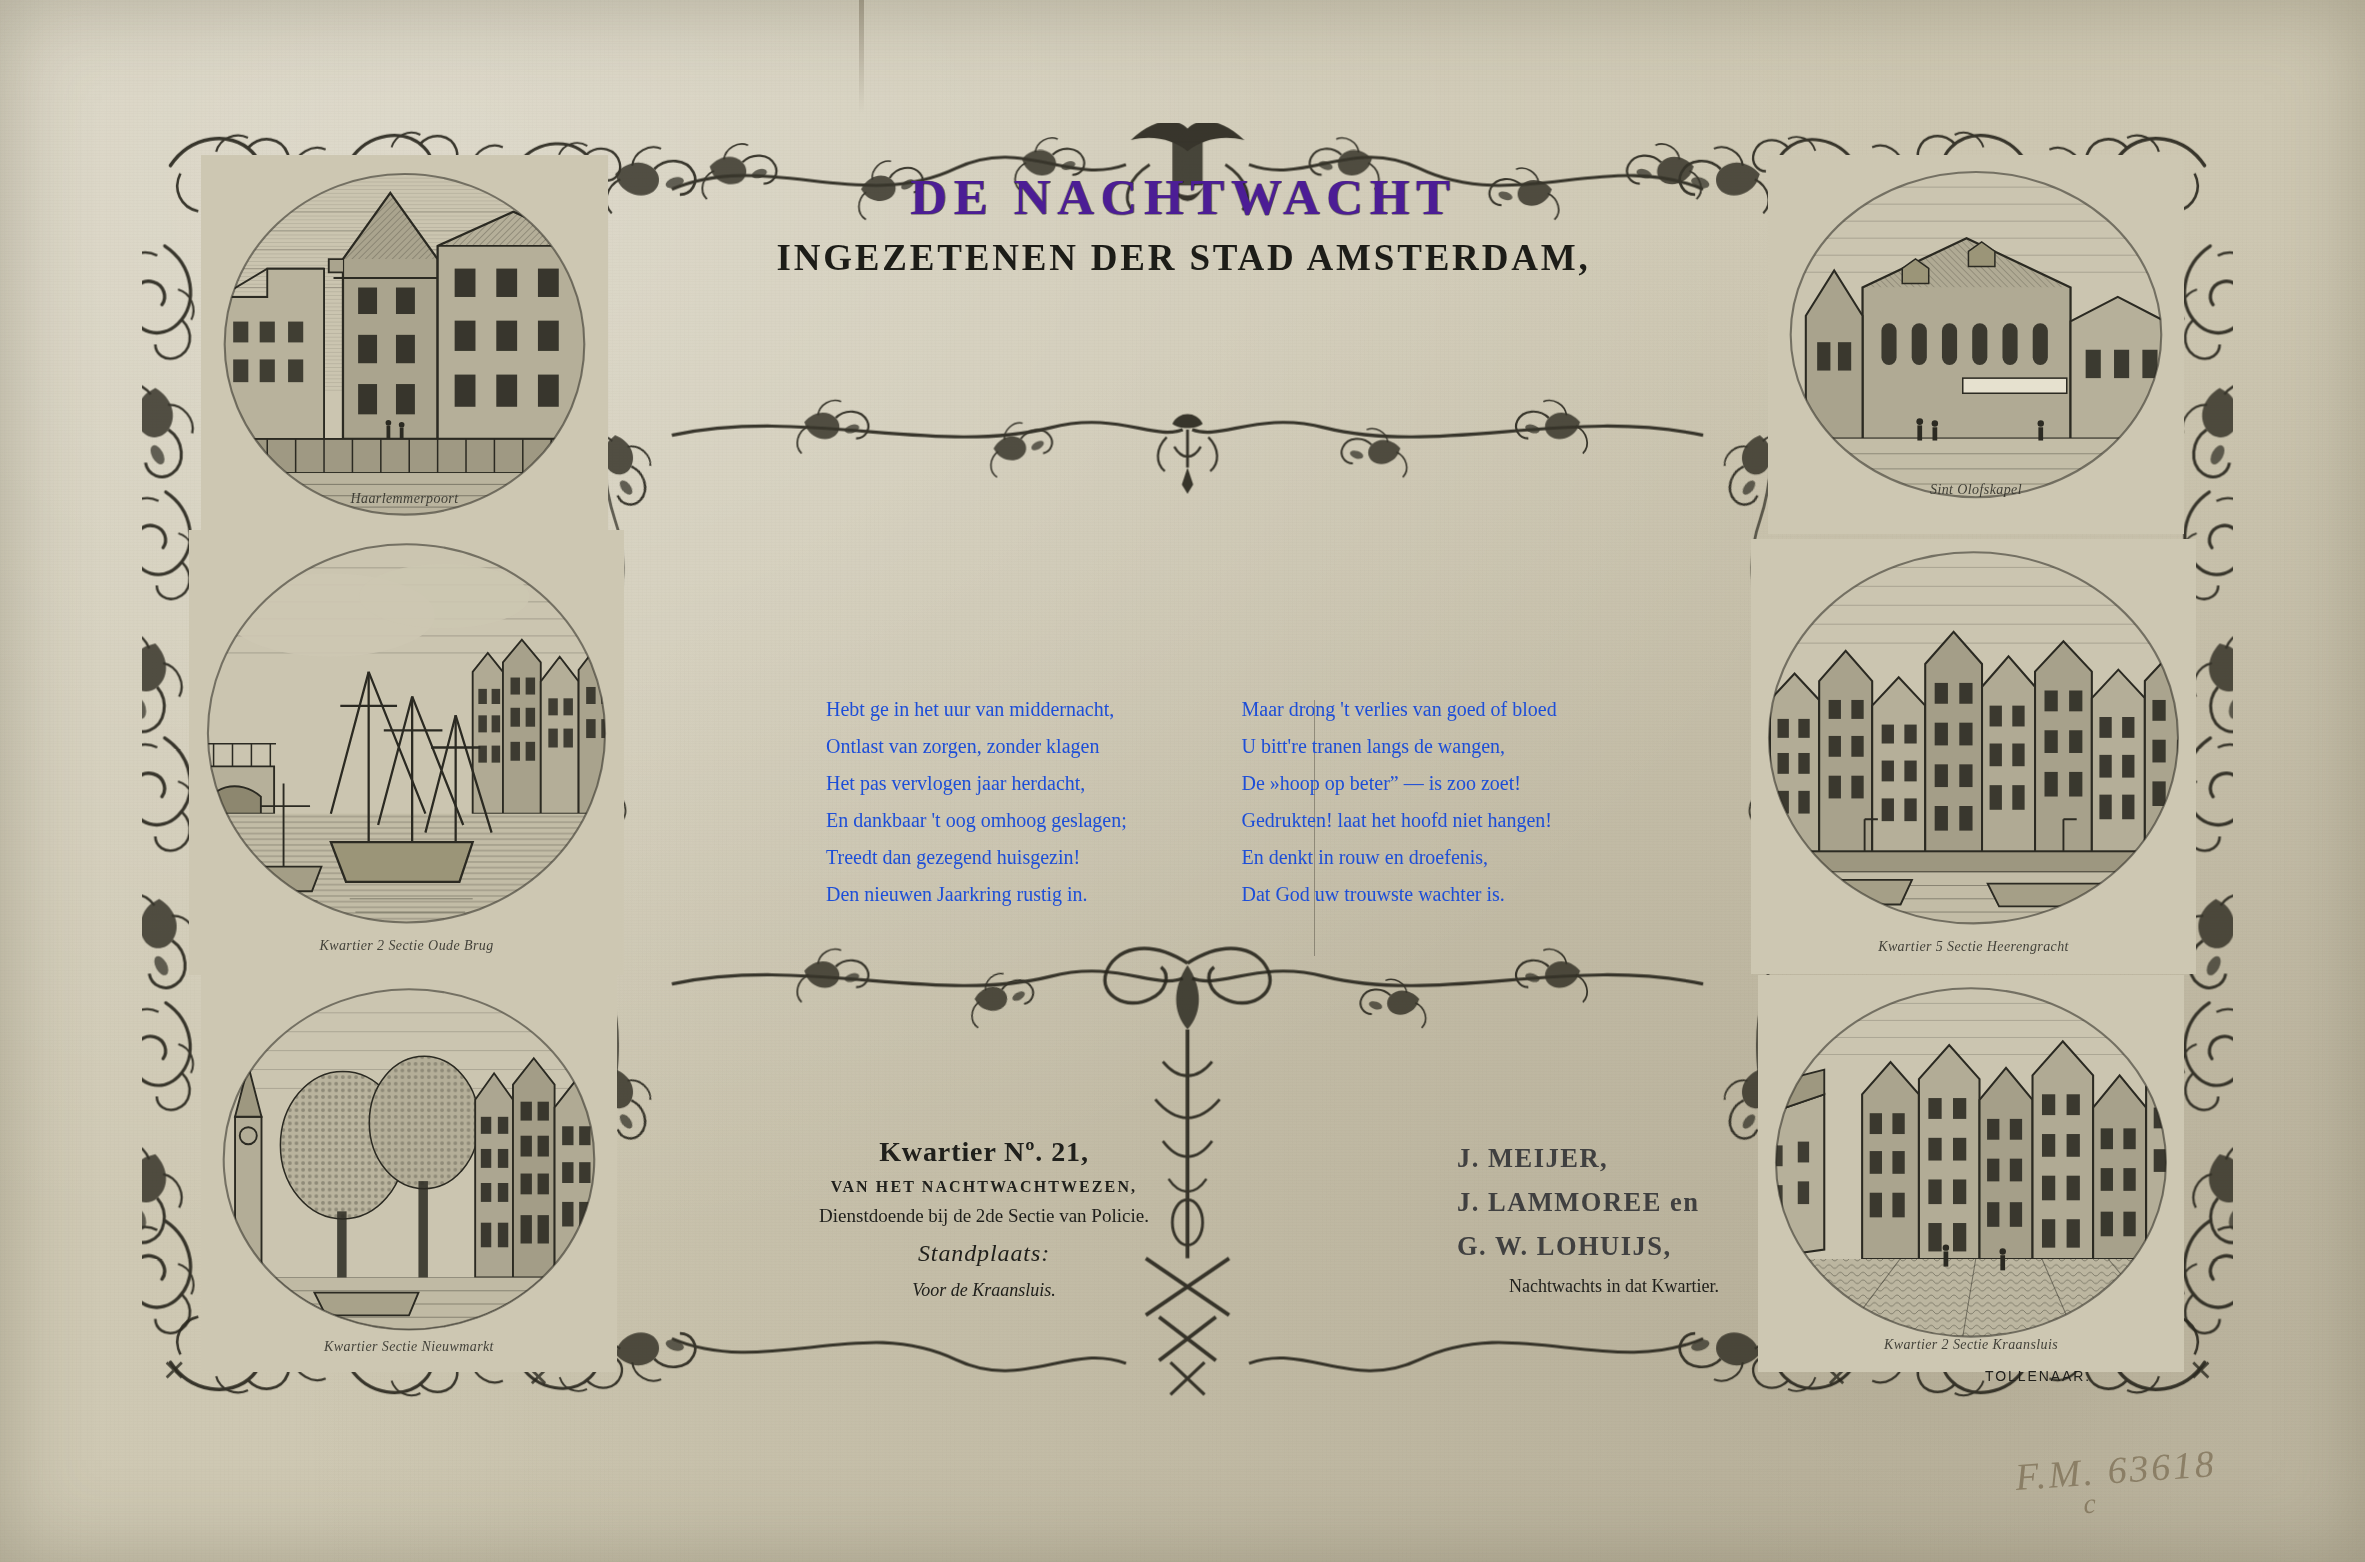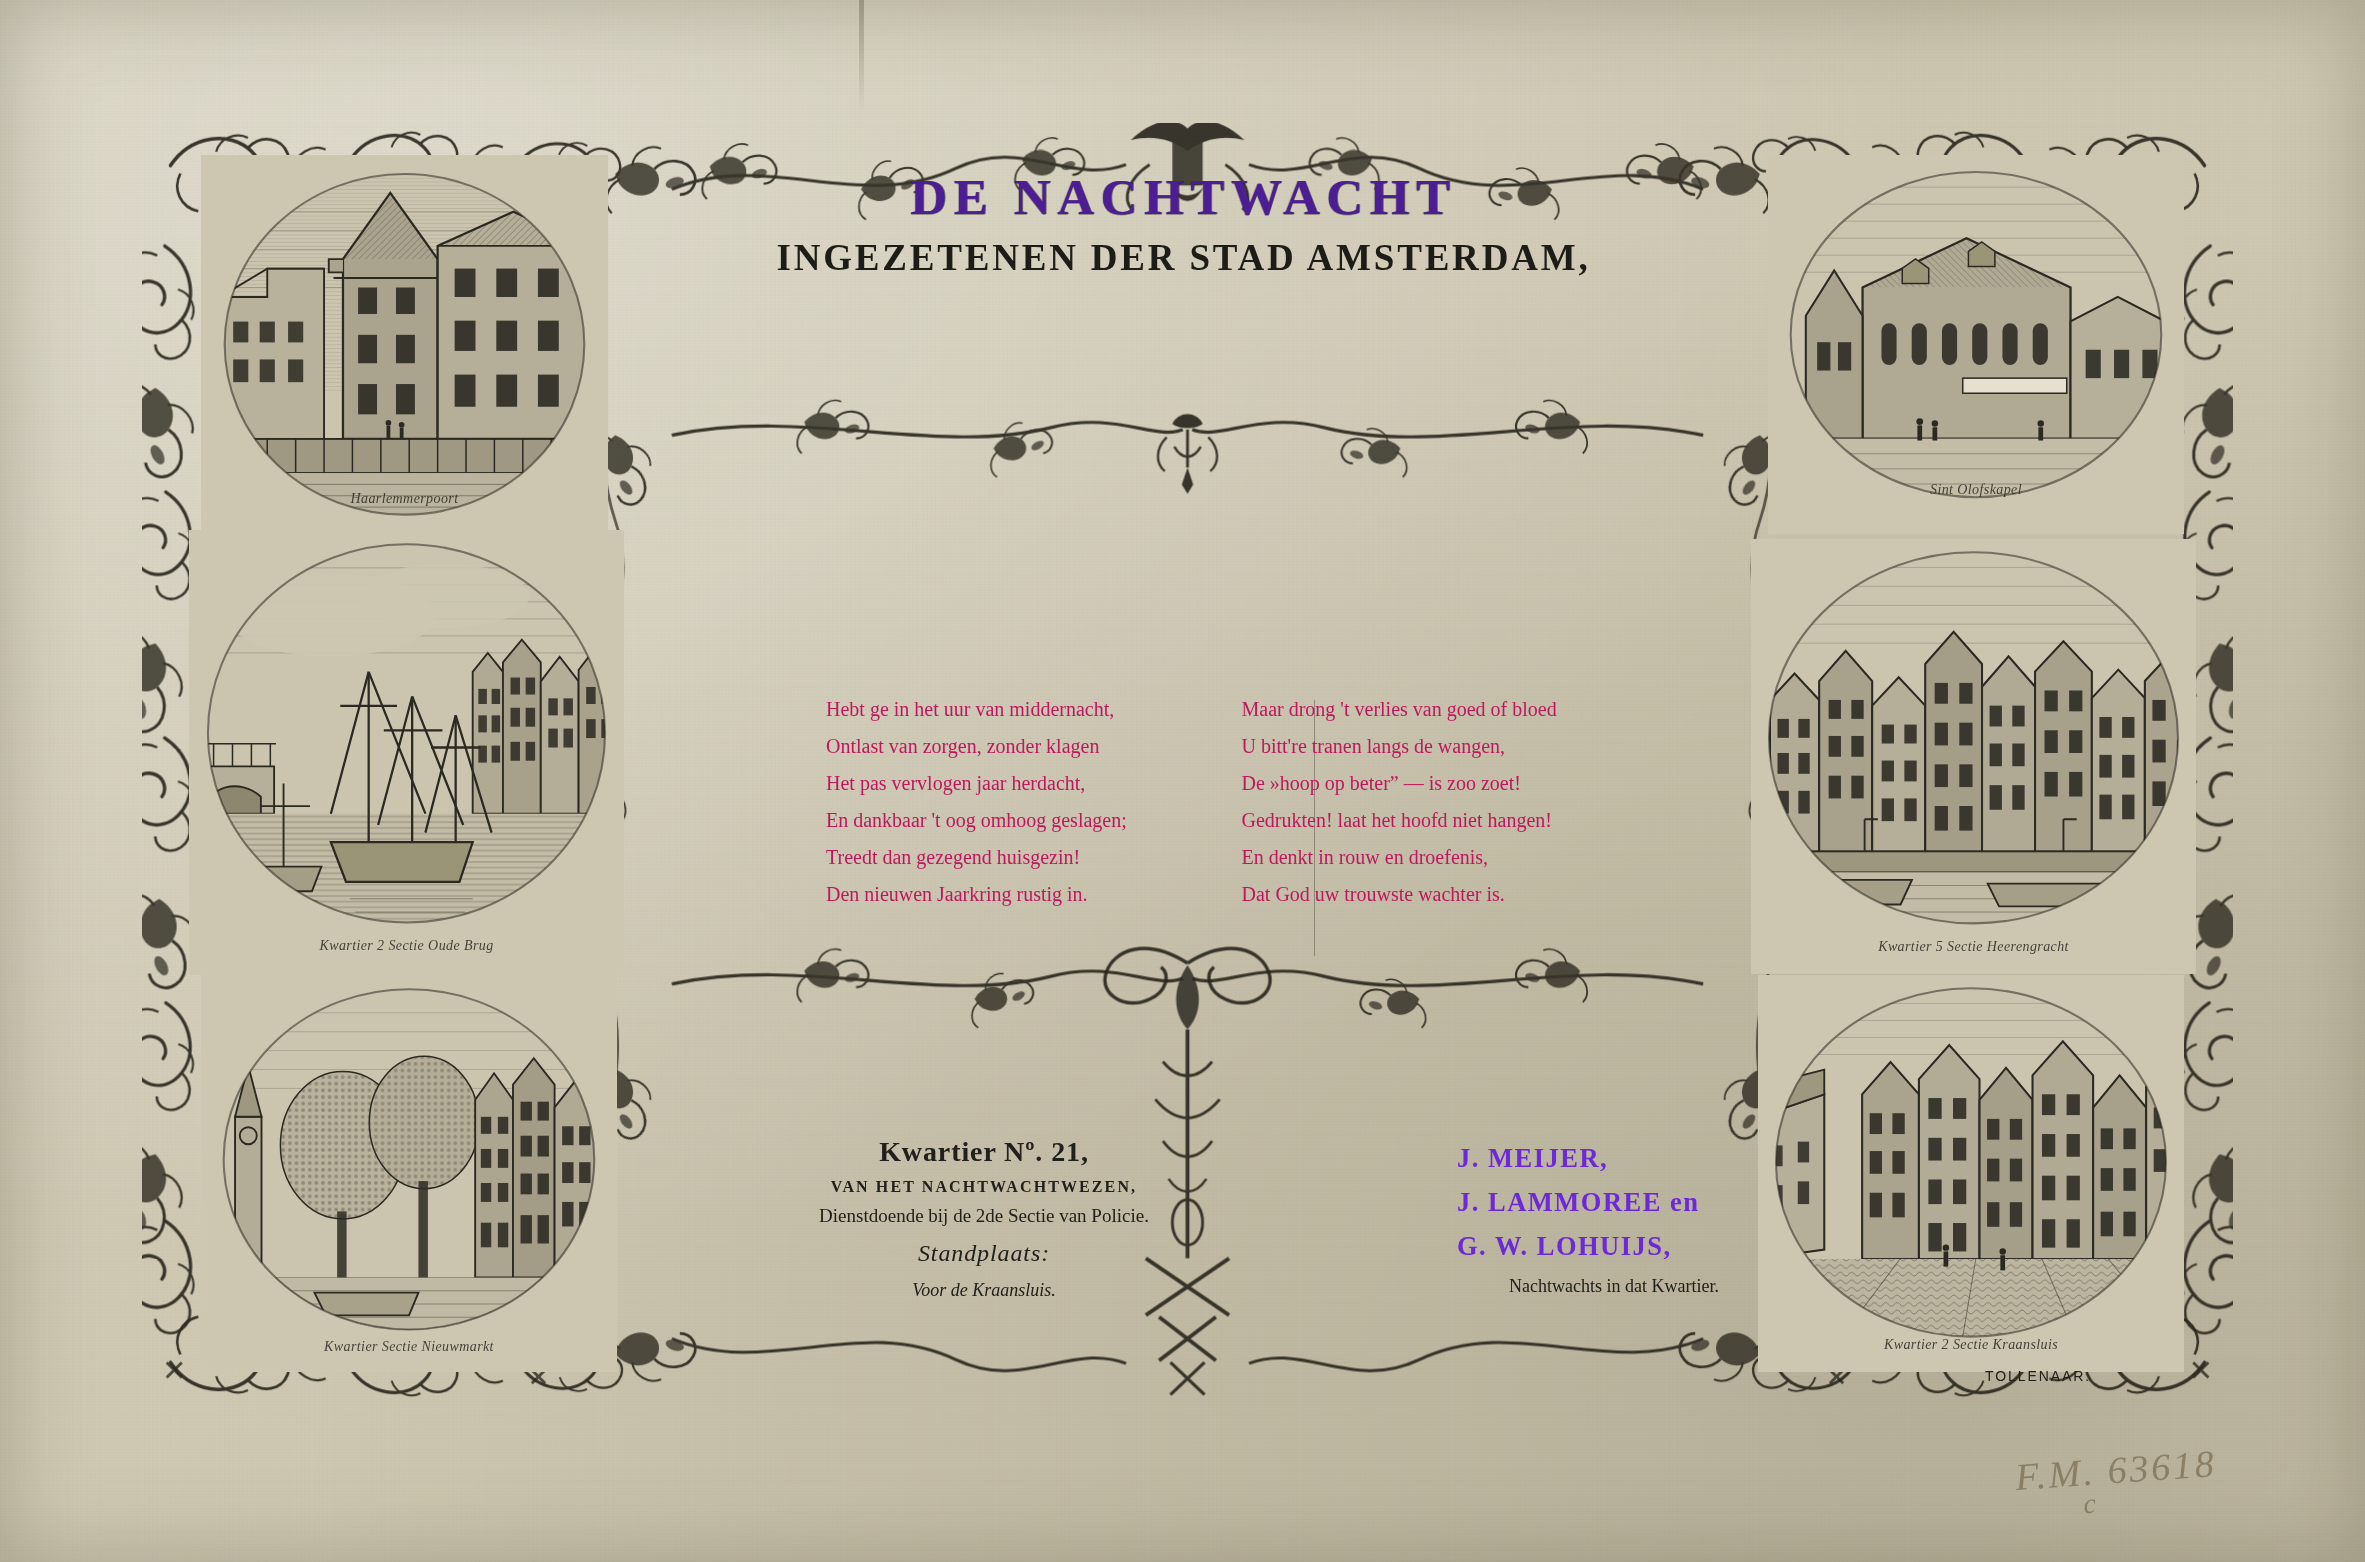--- a/index.html
+++ b/index.html
@@ -142,21 +142,21 @@
   }
   .poem .col {
     width: 407px;
   }
   .poem .col.left { text-align: left; padding-left: 59px; }
   .poem .col.right { text-align: left; padding-left: 38px; }
   .poem .line {
     font-family: "Liberation Serif", serif;
     font-size: 20px;
     line-height: 37px;
-    color: #be185d;
+    color: #1d4ed8;
     white-space: nowrap;
   }
   .poem-divider {
     position: absolute;
     left: 1172px;
     top: 577px;
     width: 0.9px;
     height: 256px;
     background: rgba(40,38,30,0.35);
   }
@@ -202,21 +202,21 @@
     left: 1315px;
     top: 1013px;
     width: 416px;
   }
   .name {
     font-family: "Liberation Serif", serif;
     font-weight: bold;
     font-size: 26.5px;
     letter-spacing: 1.5px;
     line-height: 44px;
-    color: #6d28d9;
+    color: #404040;
   }
   .nachtwachts {
     font-size: 18px;
     margin-top: 7.6px;
     padding-left: 52px;
   }
 
   .signature {
     position: absolute;
     right: 142px;

